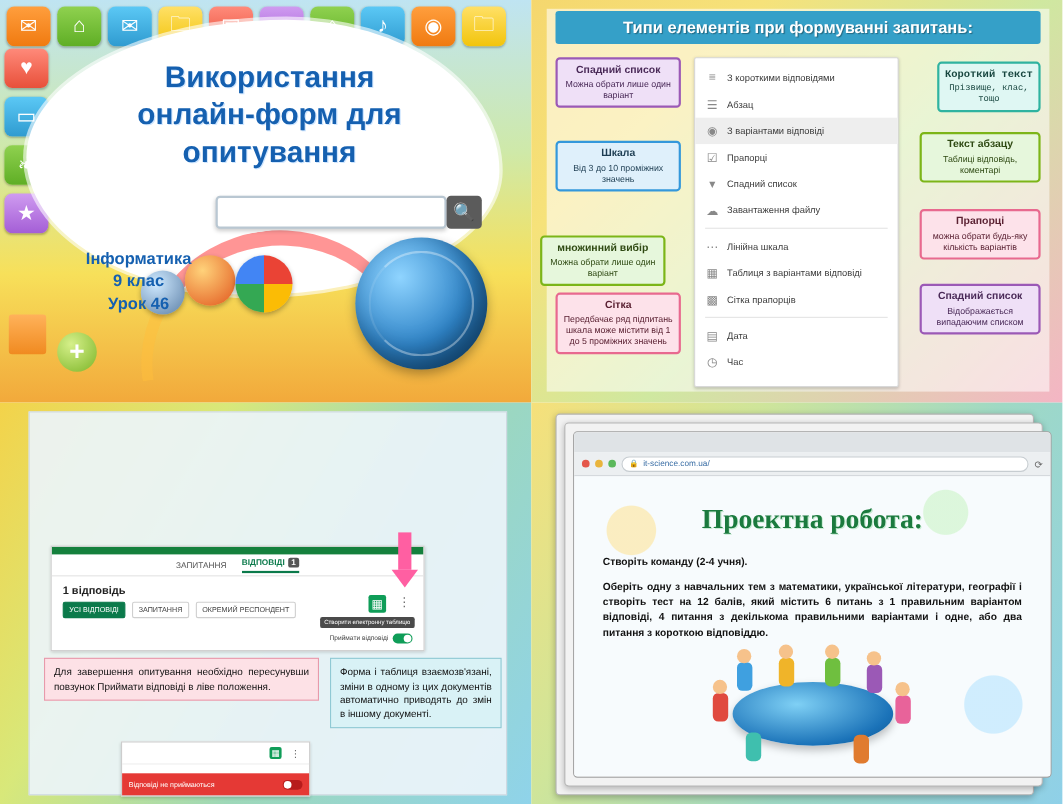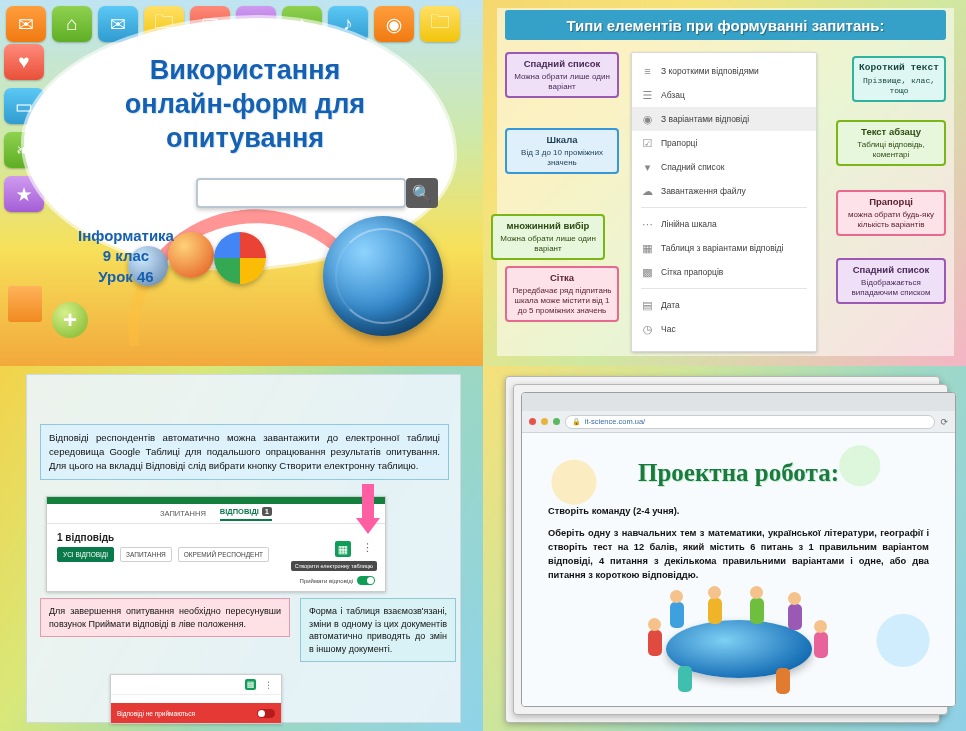--- a/index.html
+++ b/index.html
@@ -414,21 +414,20 @@
       <span>можна обрати будь-яку кількість варіантів</span>
     </div>
     <div class="card c-purple" style="right:20px; top:258px; width:110px;">
       <span class="ct">Спадний список</span>
       <span>Відображається випадаючим списком</span>
     </div>
   </div>
 
   <div class="slide s3">
     <div class="panel"></div>
-    <div class="tbox">Відповіді респондентів автоматично можна завантажити до електронної таблиці середовища Google Таблиці для подальшого опрацювання результатів опитування. Для цього на вкладці Відповіді слід вибрати кнопку Створити електронну таблицю.</div>
 
     <div class="shot">
       <div class="bar"></div>
       <div class="tabs">
         <span>ЗАПИТАННЯ</span>
         <span class="act">
           <span>ВІДПОВІДІ</span><span class="badge">1</span>
         </span>
       </div>
       <div class="cnt">1 відповідь</div>

